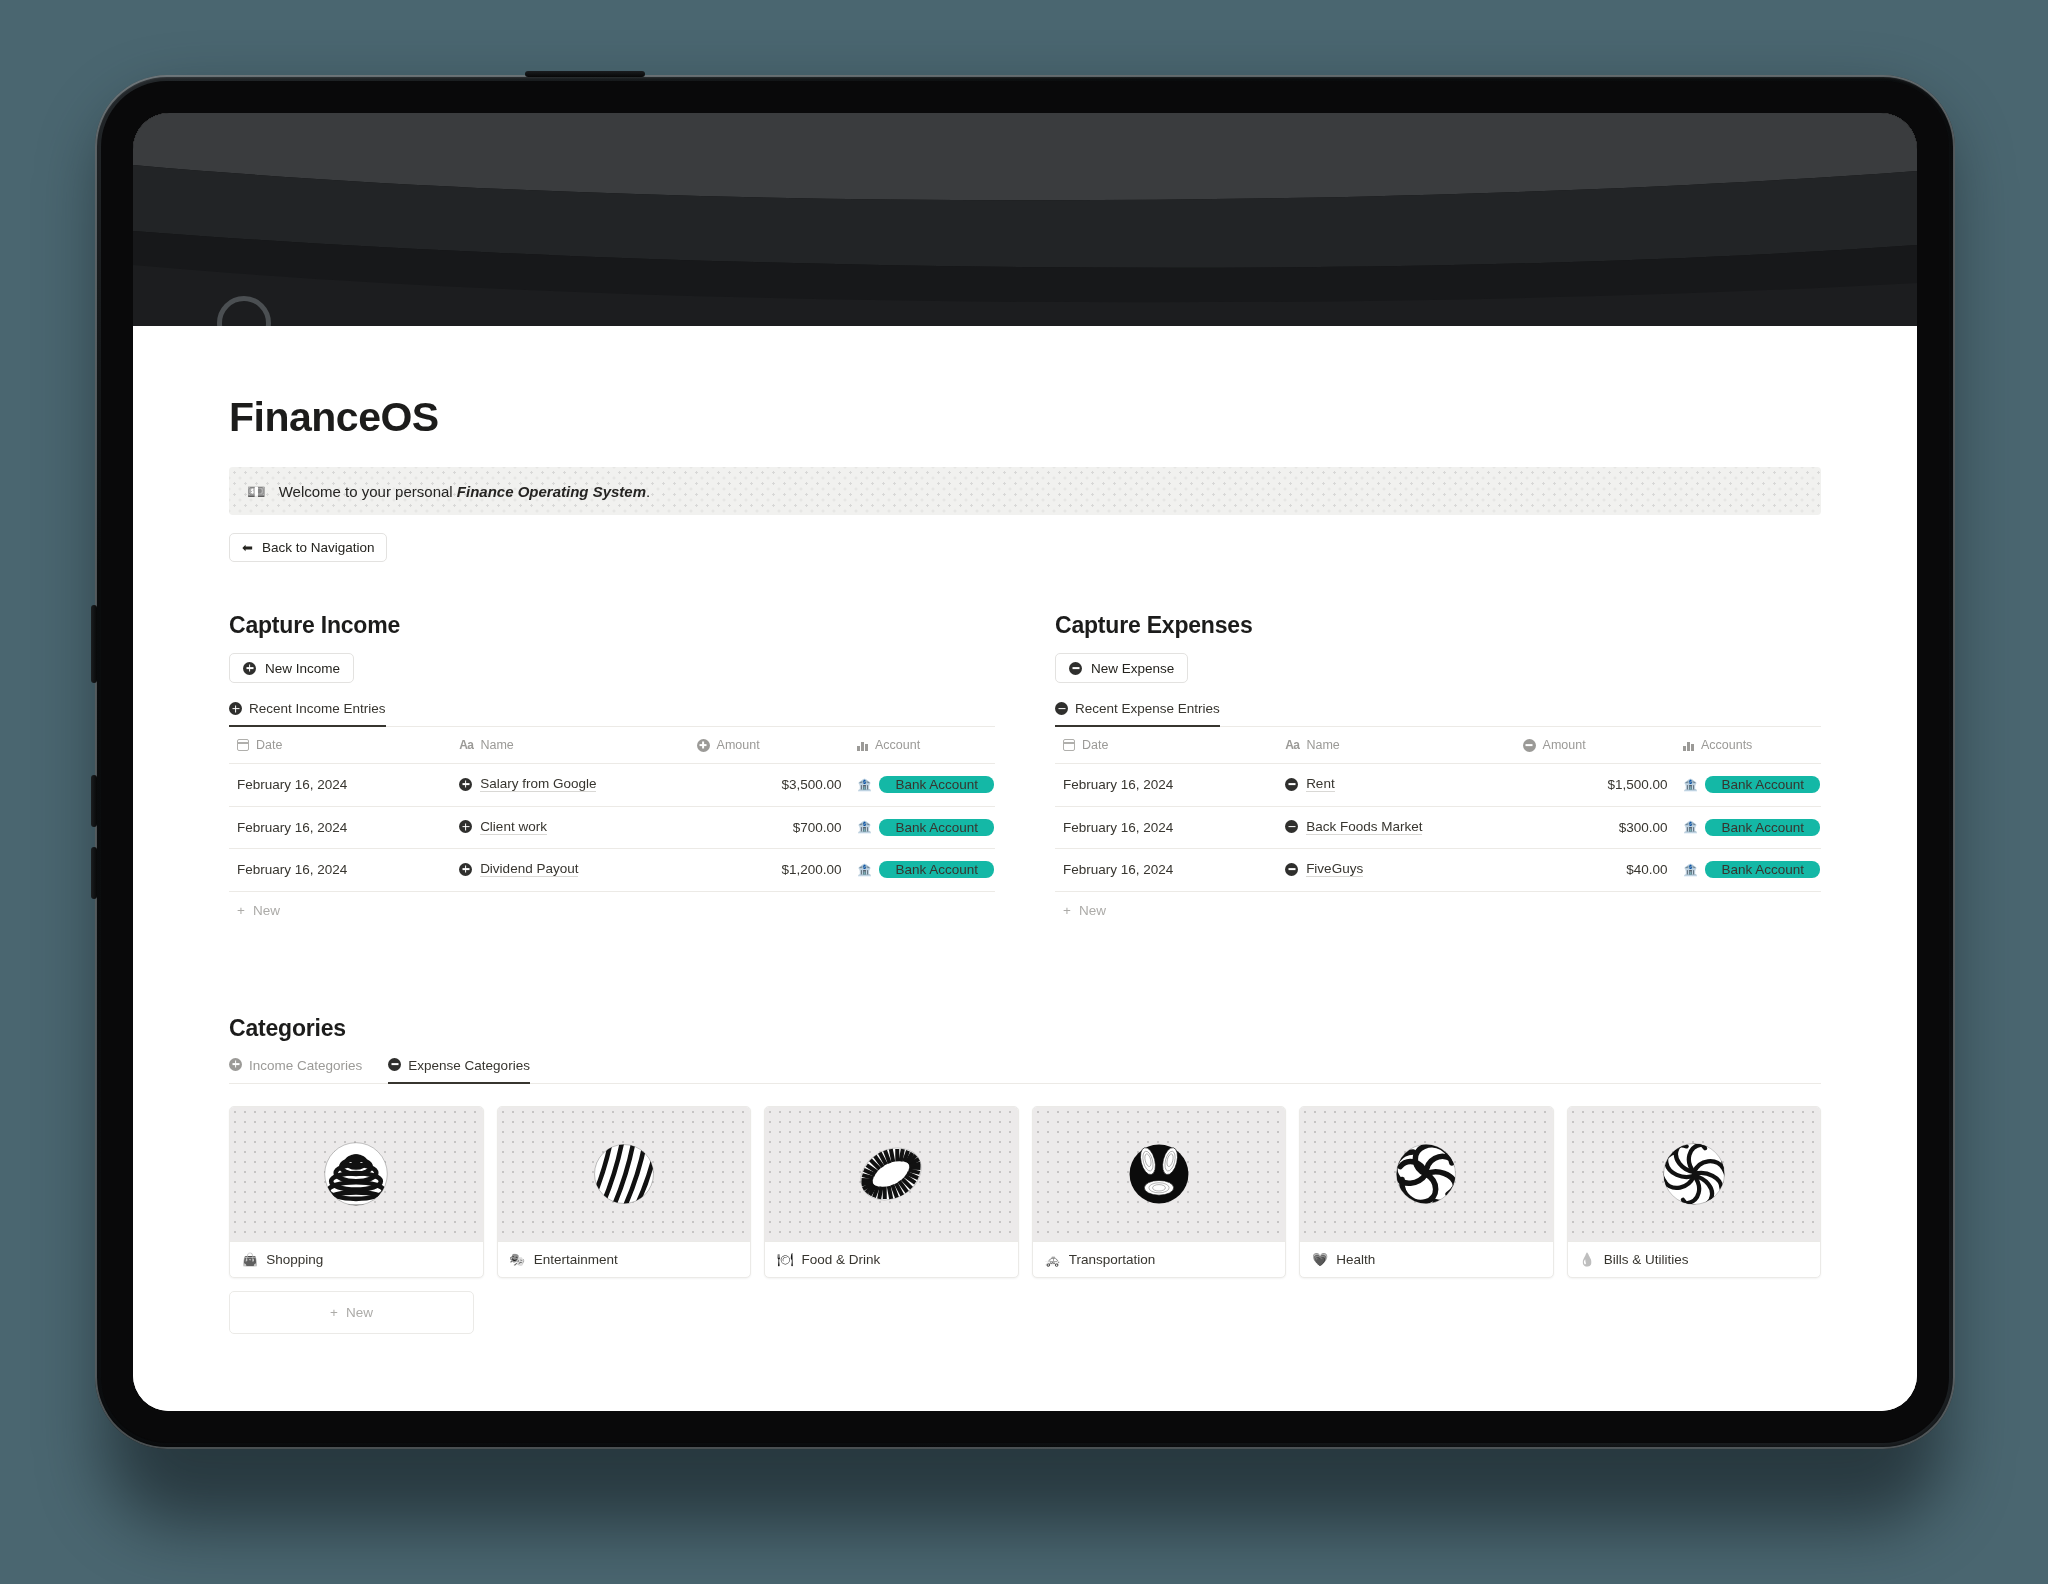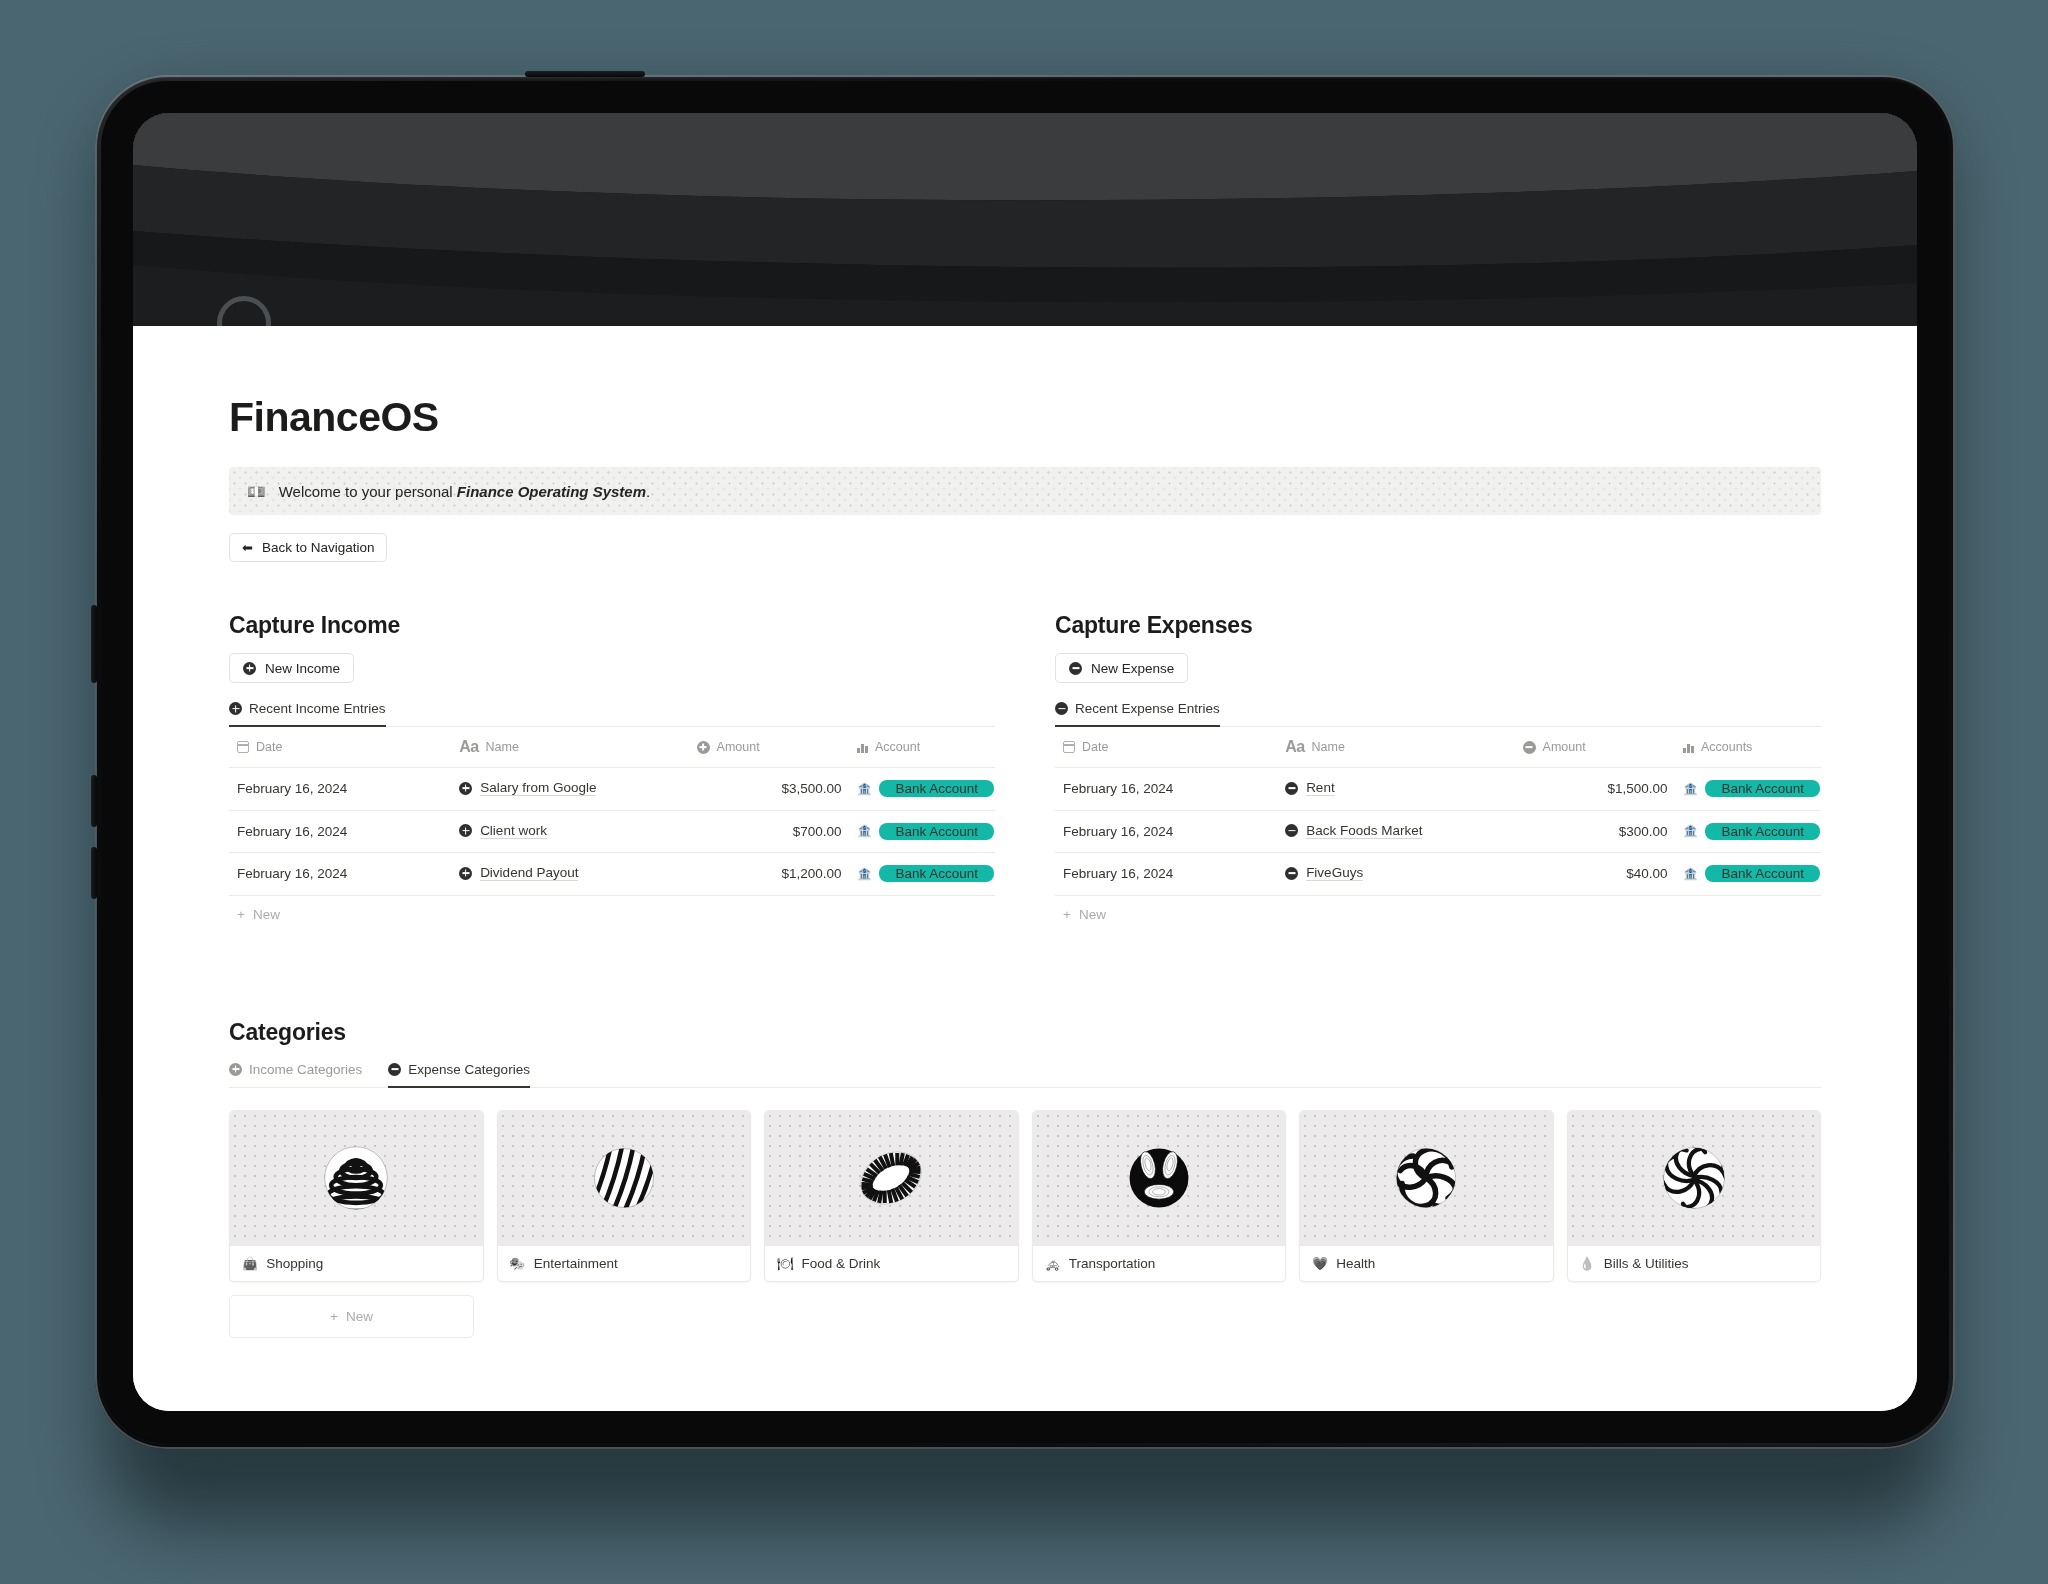--- a/index.html
+++ b/index.html
@@ -279,42 +279,41 @@
   .ico-cal {
     display: inline-block; width: 12px; height: 12px;
     border: 1.6px solid #b0afac; border-radius: 2px;
     position: relative; flex: none;
   }
   .ico-cal::after {
     content: ""; position: absolute; left: 0; right: 0; top: 2px;
     height: 1.6px; background: #b0afac;
   }
 
-  .ico-aa { font-size: 16px; color: #9b9a97; font-weight: 600; letter-spacing: -0.5px; }
+  .ico-aa { font-size: 12px; color: #9b9a97; font-weight: 600; letter-spacing: -0.5px; }
 
   .ico-bars { display: inline-flex; align-items: flex-end; gap: 1.5px; height: 11px; flex: none; }
   .ico-bars i { display: block; width: 2.5px; background: #9b9a97; }
   .ico-bars i:nth-child(1) { height: 5px; }
   .ico-bars i:nth-child(2) { height: 9px; }
   .ico-bars i:nth-child(3) { height: 7px; }
 
   .ico-bank { font-size: 12px; color: #37352f; flex: none; }
 
   
   .categories { margin-top: 86px; }
 
   .cat-tabs {
     margin-top: 16px;
     display: flex;
     gap: 26px;
     border-bottom: 1px solid #eceae6;
   }
   .cat-tab {
     display: inline-flex;
-    align-items: center;
     gap: 7px;
     font-size: 13.5px;
     color: #9b9a97;
     font-weight: 500;
     padding-bottom: 9px;
     margin-bottom: -1px;
     border-bottom: 2px solid transparent;
     cursor: pointer;
   }
   .cat-tab.active { color: #37352f; border-bottom-color: #37352f; }

